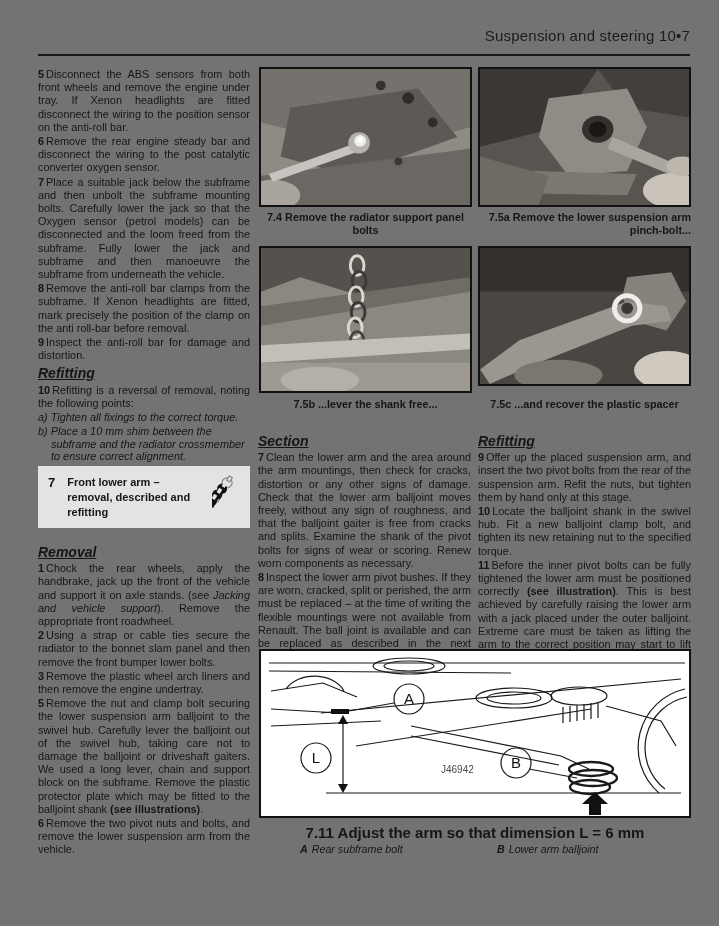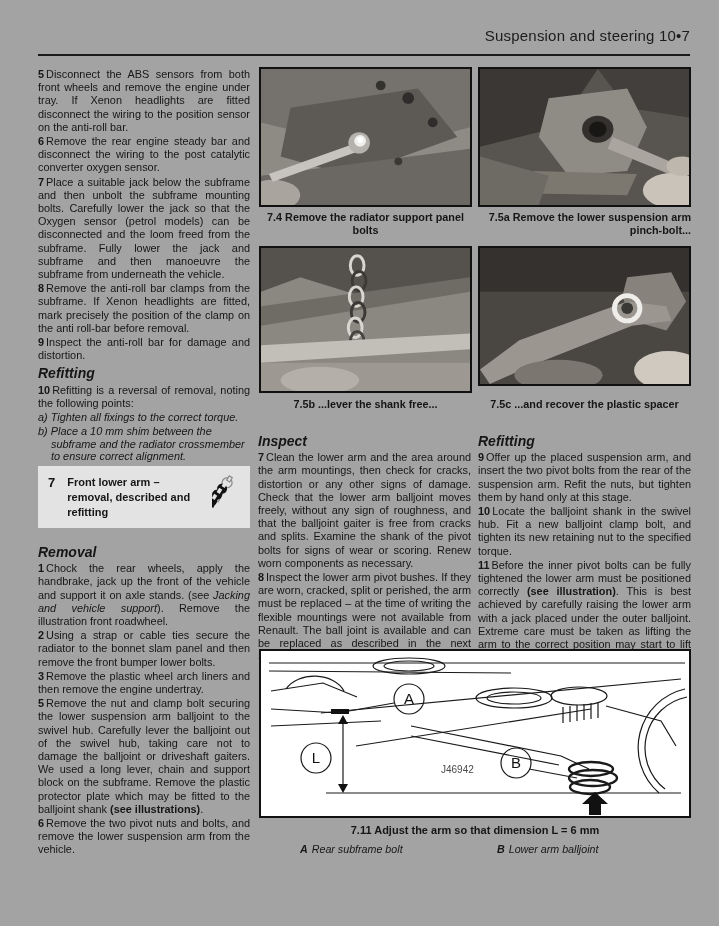--- a/index.html
+++ b/index.html
@@ -1,28 +1,28 @@
 <!DOCTYPE html>
 <html><head>
 <meta charset="utf-8">
 <style>
   html,body { margin:0; padding:0; background:#ffffff; }
   .page {
-    position:relative; width:719px; height:926px; background:#a3a3a3;
+    position:relative; width:719px; height:926px; background:#737373;
     font-family:"Liberation Sans", sans-serif; color:#161616; overflow:hidden;
   }
   .header-text { position:absolute; top:27px; right:29px; font-size:15px; color:#1c1c1c; letter-spacing:.2px; }
   .header-rule { position:absolute; top:54px; left:38px; width:652px; height:2px; background:#1a1a1a; }
 
   .col { position:absolute; font-size:10.9px; line-height:13.2px; text-align:justify; }
   .col p { margin:0 0 1px 0; }
   .b { font-weight:bold; }
   .i { font-style:italic; }
   .num { font-weight:bold; margin-right:2px; }
-  .subhead { font-size:14px; font-style:italic; font-weight:bold; margin:5px 0 3px 0; text-align:left; }
+  .subhead { font-size:14px; font-style:italic; font-weight:bold; margin:5px 0 3px 0; text-align:left;text-decoration:underline; }
   .point { font-style:italic; text-align:left; padding-left:13px; text-indent:-13px; margin:0; line-height:12.8px; }
 
   .left-top    { left:38px; top:68px;  width:212px; }
   .left-bottom { left:38px; top:541px; width:212px; }
   .overhaul-col{ left:258px; top:430px; width:213px; }
   .refit-col   { left:478px; top:430px; width:213px; }
 
   .section-box {
     position:absolute; left:38px; top:466px; width:212px; height:62px;
     background:#e3e3e3; display:flex; align-items:center; box-sizing:border-box; padding:6px 8px 6px 10px;
@@ -39,21 +39,21 @@
   .photo-75c { left:478px; top:246px; width:213px; height:140px; }
 
   .caption { position:absolute; font-weight:bold; font-size:10.8px; line-height:12.5px; text-align:center; }
   .cap-74  { left:259px; top:211px; width:213px; }
   .cap-75a { left:478px; top:211px; width:213px;text-align:right; }
   .cap-75b { left:259px; top:398px; width:213px; }
   .cap-75c { left:478px; top:398px; width:213px; }
 
   .diagram-box { position:absolute; left:259px; top:649px; width:432px; height:169px; border:2px solid #111; box-sizing:border-box; background:#fff; }
   .diagram-box svg { display:block; width:100%; height:100%; }
-  .diagram-caption { position:absolute; left:259px; top:824px; width:432px; text-align:center; font-weight:bold; font-size:11px; }
+  .diagram-caption { position:absolute; left:259px; top:824px; width:432px; text-align:center; font-weight:bold; font-size:15px; }
   .legend { position:absolute; top:843px; font-size:10.7px; font-style:italic; }
   .legend-a { left:300px; }
   .legend-b { left:497px; }
   .legend .ll { font-weight:bold; margin-right:4px; }
 </style>
 </head>
 <body>
 
 <div class="page">
 
@@ -93,21 +93,21 @@
       </defs>
       <use href="#sp" transform="translate(14,2) rotate(32)" fill="#e3e3e3" stroke="#8a8a8a" stroke-width="1.2"></use>
       <use href="#sp" transform="translate(9,8) rotate(32)" fill="#111"></use>
       <use href="#sp" transform="translate(4,14) rotate(32)" fill="#111"></use>
       <use href="#sp" transform="translate(-1,20) rotate(32)" fill="#111"></use>
     </svg>
   </div>
 
   <div class="col left-bottom">
     <h3 class="subhead">Removal</h3>
-    <p><span class="num">1</span><span>Chock the rear wheels, apply the handbrake, jack up the front of the vehicle and support it on axle stands. (see </span><span class="i">Jacking and vehicle support</span><span>). Remove the illustration front roadwheel.</span></p>
+    <p><span class="num">1</span><span>Chock the rear wheels, apply the handbrake, jack up the front of the vehicle and support it on axle stands. (see </span><span class="i">Jacking and vehicle support</span><span>). Remove the appropriate front roadwheel.</span></p>
     <p><span class="num">2</span><span>Using a strap or cable ties secure the radiator to the bonnet slam panel and then remove the front bumper lower bolts.</span></p>
     <p><span class="num">3</span><span>Remove the plastic wheel arch liners and then remove the engine undertray.</span></p>
     <p><span class="num">5</span><span>Remove the nut and clamp bolt securing the lower suspension arm balljoint to the swivel hub. Carefully lever the balljoint out of the swivel hub, taking care not to damage the balljoint or driveshaft gaiters. We used a long lever, chain and support block on the subframe. Remove the plastic protector plate which may be fitted to the balljoint shank </span><span class="b">(see illustrations)</span><span>.</span></p>
     <p><span class="num">6</span><span>Remove the two pivot nuts and bolts, and remove the lower suspension arm from the vehicle.</span></p>
   </div>
 
   <div class="photo photo-74">
     <svg viewBox="0 0 213 140" preserveAspectRatio="none">
       <rect width="213" height="140" fill="#8e8a84"></rect>
       <polygon points="0,0 213,0 213,60 120,85 0,55" fill="#75726d"></polygon>
@@ -169,21 +169,21 @@
       <polygon points="0,125 40,95 150,55 190,60 195,75 155,80 55,120 10,140" fill="#9b968f"></polygon>
       <ellipse cx="80" cy="131" rx="45" ry="16" fill="#7b766f"></ellipse>
       <ellipse cx="192" cy="126" rx="35" ry="20" fill="#cfc9c0"></ellipse>
       <circle cx="150" cy="62" r="13" fill="none" stroke="#efedea" stroke-width="5"></circle>
       <circle cx="150" cy="62" r="6" fill="#3a3835"></circle>
     </svg>
   </div>
   <div class="caption cap-75c">7.5c ...and recover the plastic spacer</div>
 
   <div class="col overhaul-col">
-    <h3 class="subhead">Inspect</h3>
+    <h3 class="subhead">Section</h3>
     <p><span class="num">7</span><span>Clean the lower arm and the area around the arm mountings, then check for cracks, distortion or any other signs of damage. Check that the lower arm balljoint moves freely, without any sign of roughness, and that the balljoint gaiter is free from cracks and splits. Examine the shank of the pivot bolts for signs of wear or scoring. Renew worn components as necessary.</span></p>
     <p><span class="num">8</span><span>Inspect the lower arm pivot bushes. If they are worn, cracked, split or perished, the arm must be replaced – at the time of writing the flexible mountings were not available from Renault. The ball joint is available and can be replaced as described in the next Section 8.</span></p>
   </div>
 
   <div class="col refit-col">
     <h3 class="subhead">Refitting</h3>
     <p><span class="num">9</span><span>Offer up the placed suspension arm, and insert the two pivot bolts from the rear of the suspension arm. Refit the nuts, but tighten them by hand only at this stage.</span></p>
     <p><span class="num">10</span><span>Locate the balljoint shank in the swivel hub. Fit a new balljoint clamp bolt, and tighten its new retaining nut to the specified torque.</span></p>
     <p><span class="num">11</span><span>Before the inner pivot bolts can be fully tightened the lower arm must be positioned correctly </span><span class="b">(see illustration)</span><span>. This is best achieved by carefully raising the lower arm with a jack placed under the outer balljoint. Extreme care must be taken as lifting the arm to the correct position may start to lift the vehicle from the axle stands. Tighten the bolts to the correct torque.</span></p>
   </div>

